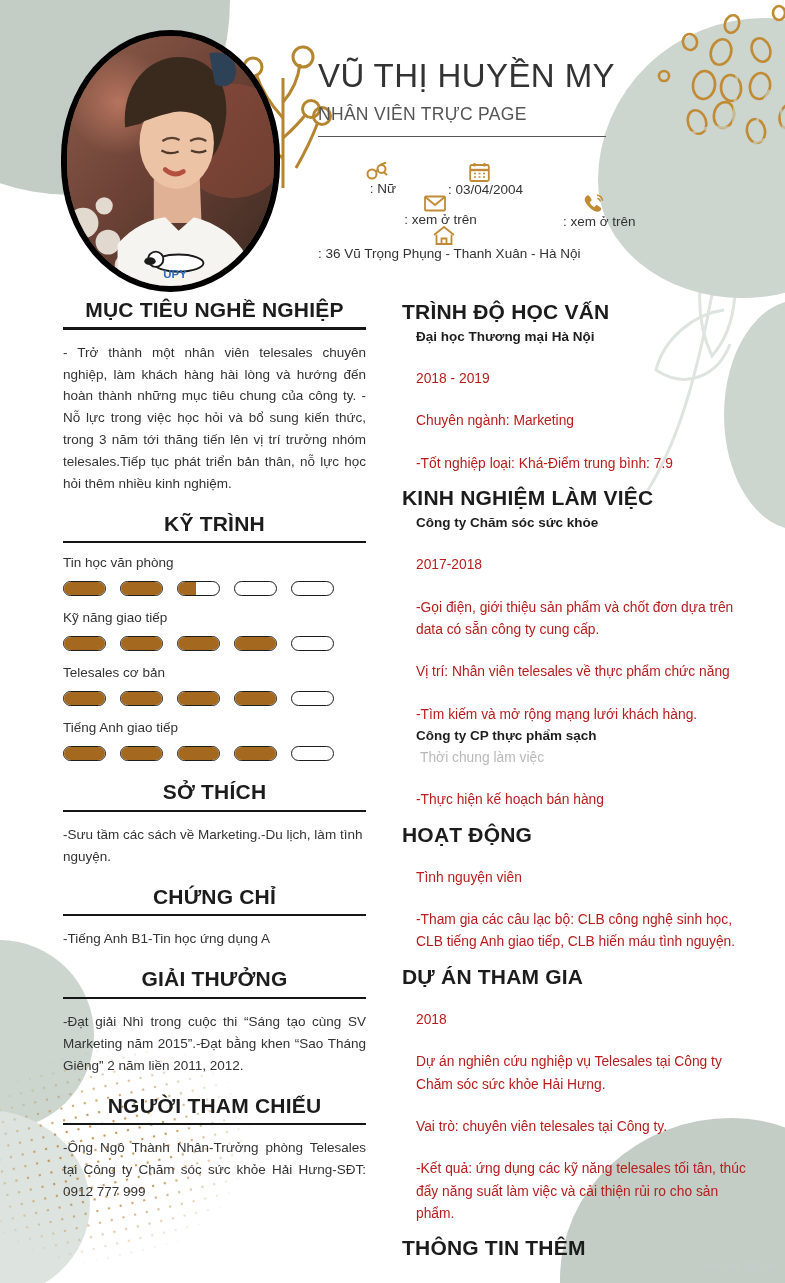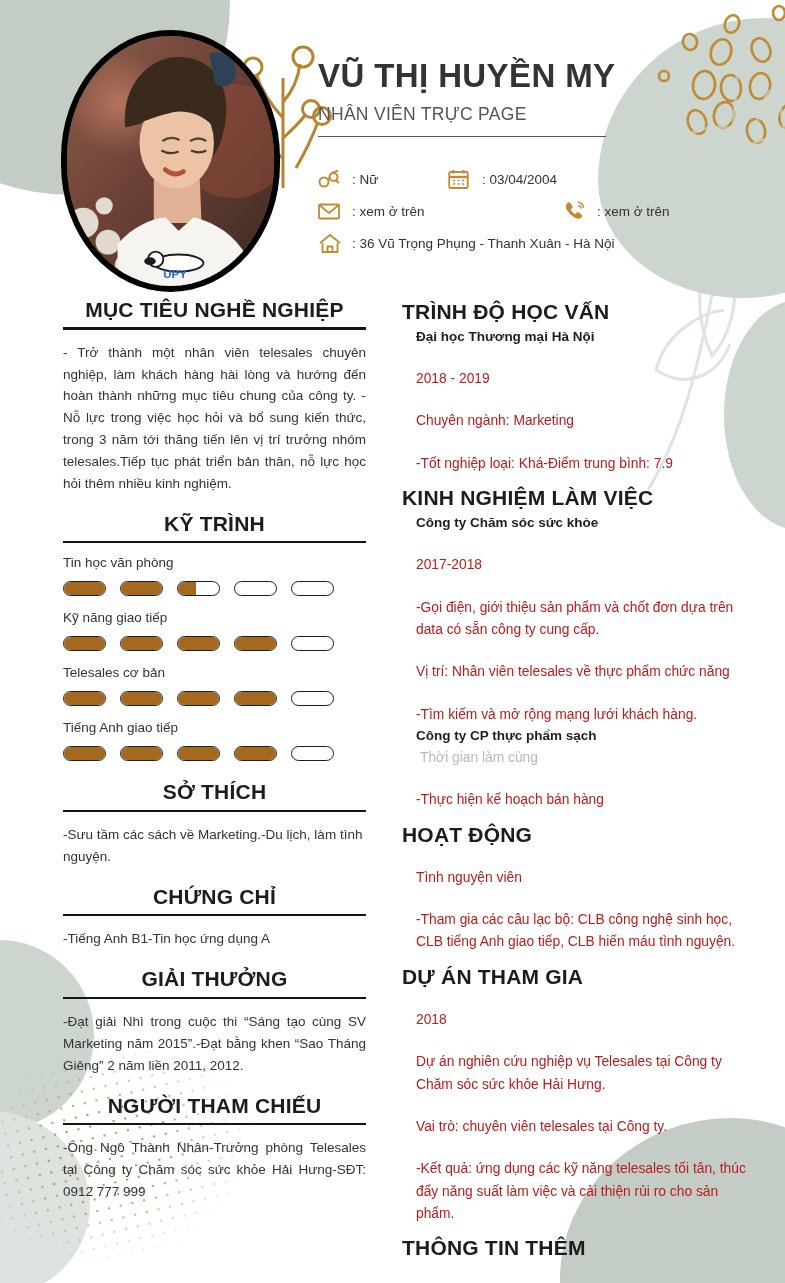--- a/index.html
+++ b/index.html
@@ -64,31 +64,31 @@
     position:absolute; left:61px; top:30px;
     width:219px; height:262px;
     border:6px solid #000000;
     border-radius:110px 110px 110px 110px / 128px 128px 128px 128px;
     overflow:hidden; background:#5f5247;
   }
   .photo svg{ display:block; width:100%; height:100%; }
 
   .head-txt{ position:absolute; left:318px; top:57px; width:430px; }
   .name{
-    font-size:33px; font-weight:bold; color:#333333;
+    font-size:33px; font-weight:normal; color:#333333;
     letter-spacing:.4px; line-height:1.15; white-space:nowrap;
   }
   .role{
     margin-top:9px; font-size:17.5px; color:#555555; letter-spacing:.3px;
   }
   .head-rule{ margin-top:11px; width:288px; height:1px; background:#555; }
 
   .contact{ position:absolute; left:318px; top:163px; width:450px; }
   .crow{ display:flex; align-items:center; height:32px; }
-  .cit{ display:flex; align-items:center; }
+  .cit{ display:flex; align-items:center;flex-direction:column; }
   .cicon{ width:34px; display:flex; align-items:center; justify-content:flex-start; color:#c08b34; }
   .ctxt{ font-size:13.5px; color:#333; }
   .c-gender{ width:130px; }
   .c-mail{ width:245px; }
 
   
   .col-left{ position:absolute; left:63px; top:297px; width:303px; }
   .col-right{ position:absolute; left:402px; top:297px; width:350px; }
 
   h2.sec{
@@ -428,21 +428,21 @@
       <div id="exp-host">
           <div>
             <div class="r-sub">Công ty Chăm sóc sức khỏe</div>
             <div class="r-line">2017-2018</div>
             <div class="r-line">-Gọi điện, giới thiệu sản phẩm và chốt đơn dựa trên data có sẵn công ty cung cấp.</div>
             <div class="r-line">Vị trí: Nhân viên telesales về thực phẩm chức năng</div>
             <div class="r-line">-Tìm kiếm và mở rộng mạng lưới khách hàng.</div>
           </div>
           <div>
             <div class="r-sub">Công ty CP thực phẩm sạch</div>
-            <div class="r-muted">Thời gian làm cùng</div>
+            <div class="r-muted">Thời chung làm việc</div>
             <div class="r-line">-Thực hiện kế hoạch bán hàng</div>
           </div>
         </div>
 
       <div class="gap8"></div>
       <h2 class="sec sec-r">HOẠT ĐỘNG</h2>
       <div class="r-line">Tình nguyện viên</div>
       <div id="act-lines">
           <div class="r-line">-Tham gia các câu lạc bộ: CLB công nghệ sinh học, CLB tiếng Anh giao tiếp, CLB hiến máu tình nguyện.</div>
         </div>

